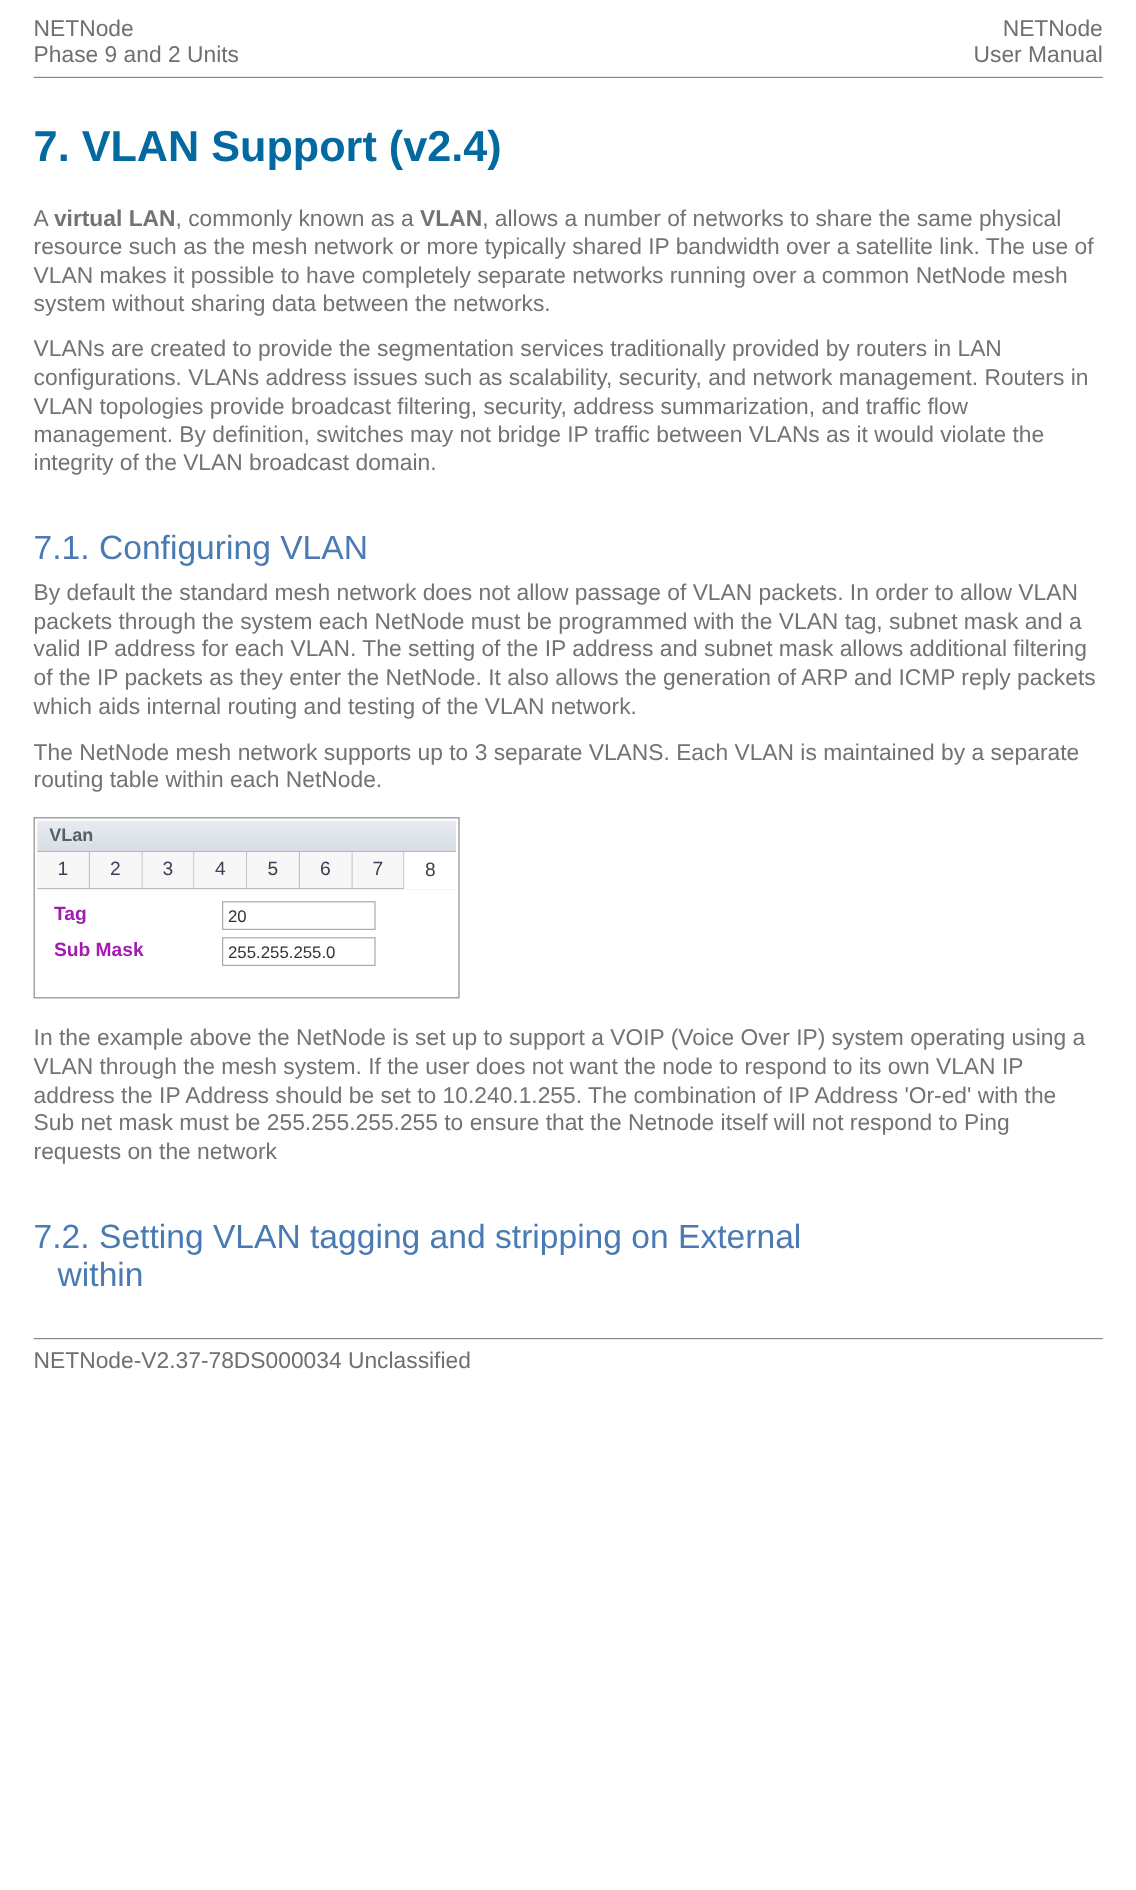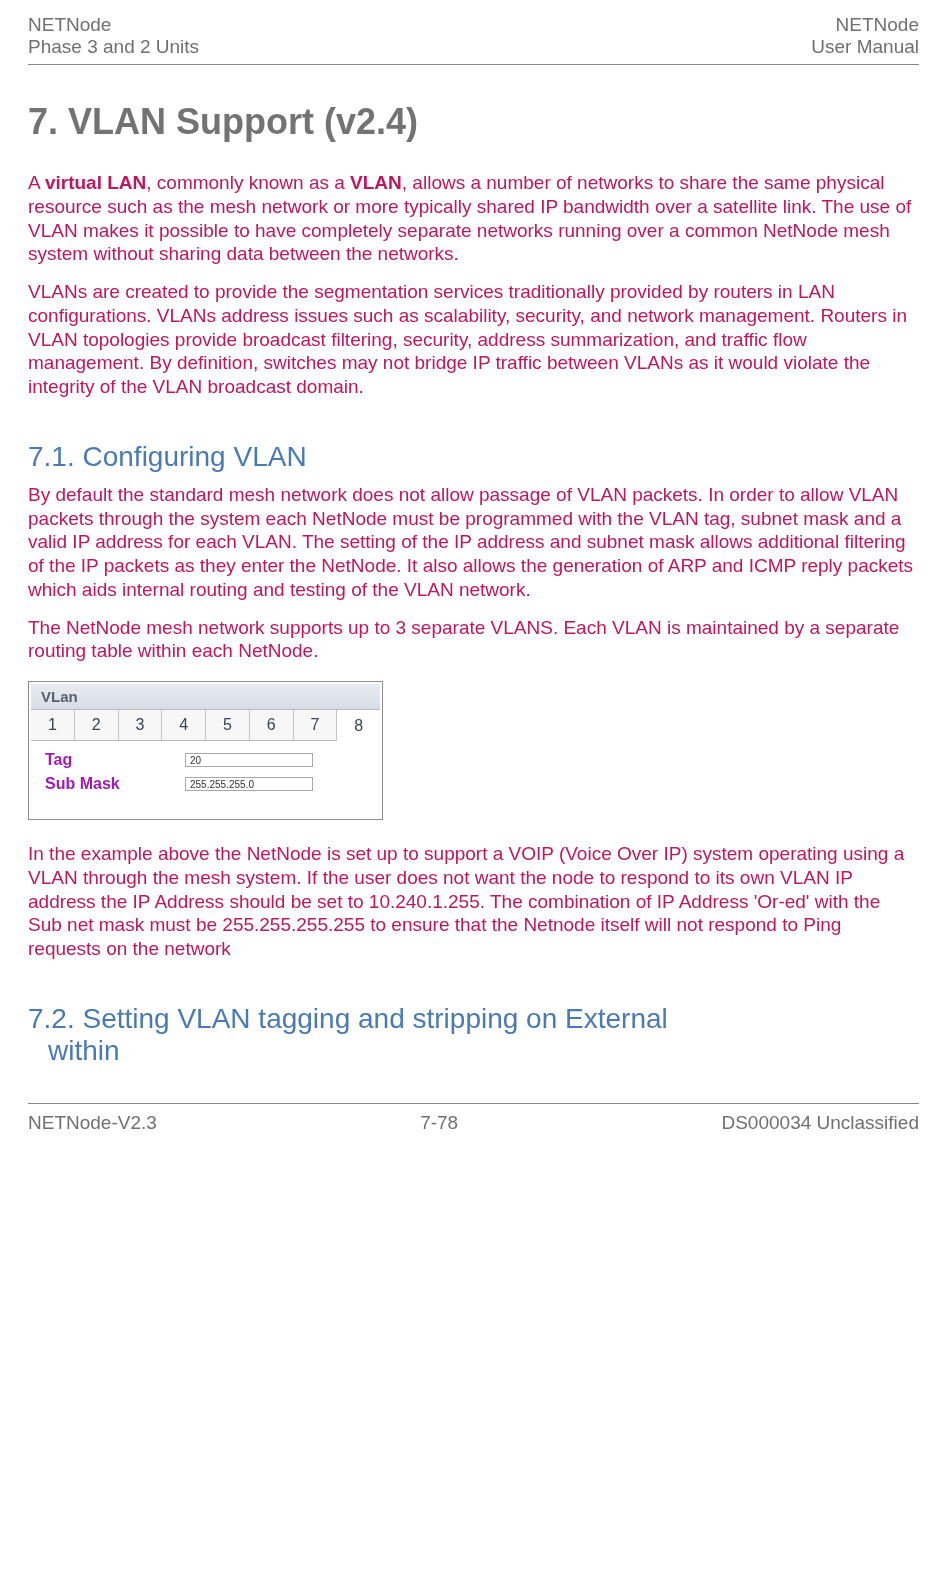--- a/index.html
+++ b/index.html
@@ -24,21 +24,21 @@
     border-bottom: 1px solid #888888;
     padding-bottom: 6px;
     margin-bottom: 24px;
     color: #707070;
     font-size: 19px;
   }
   .top-header-right {
     text-align: right;
   }
   h1.main-heading {
-    color: #737373;
+    color: #0369a1;
     font-size: 36px;
     font-weight: bold;
     margin-top: 36px;
     margin-bottom: 28px;
     font-family: Verdana, Tahoma, Arial, sans-serif;
   }
   h2.section-heading {
     color: #4a7ab4;
     font-size: 28px;
     font-weight: normal;
@@ -46,21 +46,21 @@
     margin-bottom: 10px;
     font-family: Verdana, Tahoma, Arial, sans-serif;
   }
   h2.section-heading .indent {
     padding-left: 20px;
   }
   p.body-text {
     font-size: 19px;
     line-height: 1.25;
     margin-bottom: 14px;
-    color: #be185d;
+    color: #737373;
   }
   .vlan-panel {
     border: 1px solid #8d8d8d;
     width: 355px;
     margin-top: 18px;
     margin-bottom: 22px;
     background: #ffffff;
     padding: 2px;
   }
   .vlan-title {
@@ -104,49 +104,48 @@
     margin-bottom: 6px;
   }
   .vlan-label {
     width: 140px;
     font-size: 16px;
     font-weight: bold;
     color: #a21caf;
   }
   .vlan-input {
     border: 1px solid #a8a8a8;
-    font-size: 10px;
-    height: 14px;
+    font-size: 14px;
+    height: 24px;
     width: 128px;
     padding: 1px 4px;
     color: #333333;
     background: #ffffff;
   }
   .bottom-footer {
     display: flex;
-    justify-content: space-between;
     border-top: 1px solid #888888;
     margin-top: 36px;
     padding-top: 8px;
     color: #707070;
     font-size: 19px;
   }
   .footer-center {
     text-align: center;
   }
 </style>
 </head>
 <body>
 
 <div class="page">
 
   <div class="top-header">
     <div>
       <div>NETNode</div>
-      <div>Phase 3 and 2 Units</div>
+      <div>Phase 9 and 2 Units</div>
     </div>
     <div class="top-header-right">
       <div>NETNode</div>
       <div>User Manual</div>
     </div>
   </div>
 
   <h1 class="main-heading">7. VLAN Support (v2.4)</h1>
 
   <p class="body-text">

